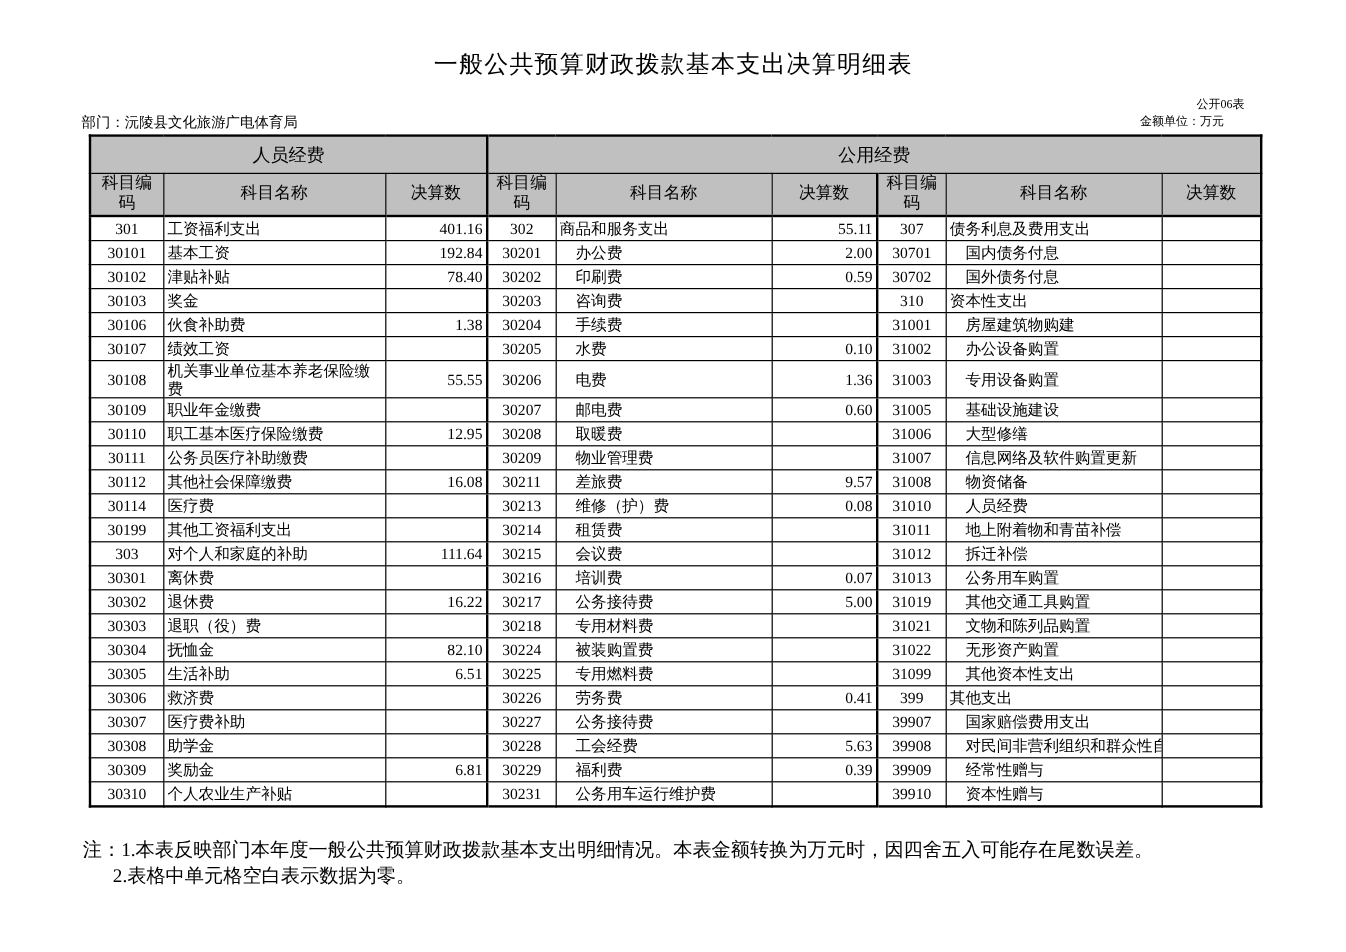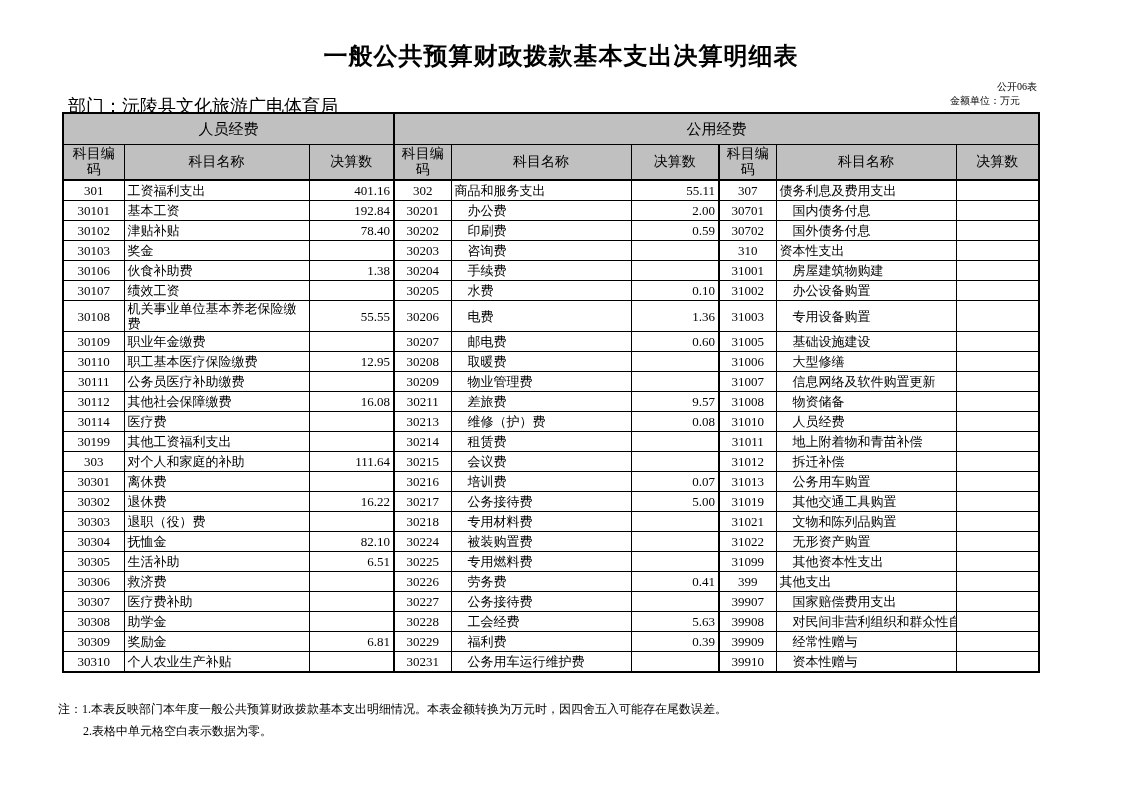--- a/index.html
+++ b/index.html
@@ -3,29 +3,29 @@
 <meta charset="utf-8">
 <style>
   html,body { margin:0; padding:0; }
   .page {
     position:relative; width:1122px; height:793px;
     background:var(--page-bg,#fff); color:var(--ink,#000);
     font-family:"Liberation Serif", serif; overflow:hidden;
   }
   .title {
     position:absolute; top:40px; left:0; width:100%;
-    text-align:center; font-size:24px; font-weight:bold;
+    text-align:center; font-size:20px; font-weight:normal;
     font-family:"Liberation Sans", sans-serif; letter-spacing:1px;
   }
   .form-no { position:absolute; top:80px; right:85px; font-size:10px; }
-  .dept    { position:absolute; top:94px; left:68px;  font-size:18px; }
+  .dept    { position:absolute; top:94px; left:68px;  font-size:12px; }
   .unit    { position:absolute; top:94px; right:102px; font-size:10px; }
 
   table.main {
-    position:absolute; left:62px; top:112px; width:976px;
+    position:absolute; left:74px; top:112px; width:976px;
     border-collapse:collapse; table-layout:fixed;
     border:2px solid var(--ink,#000); font-size:13px;
   }
   col.c1{width:61px}  col.c2{width:185px} col.c3{width:85px}
   col.c4{width:57px}  col.c5{width:180px} col.c6{width:88px}
   col.c7{width:57px}  col.c8{width:180px} col.c9{width:83px}
 
   th, td {
     border:1px solid var(--ink,#000);
     padding:0 3px; overflow:hidden; vertical-align:middle;
@@ -36,21 +36,21 @@
   }
   tr.group-row th { height:30px; font-size:15px; }
   tr.colhead-row th { height:34px; font-size:14px; line-height:16px; border-bottom-width:2px; }
   tbody td { height:19px; line-height:15px; }
   td.code { text-align:center; }
   td.name { text-align:left; white-space:pre-wrap; word-break:break-all; }
   td.val  { text-align:right; }
   td.clip { white-space:nowrap; word-break:normal; }
   .gb { border-left-width:2px; }
 
-  .notes { position:absolute; left:58px; top:698px; font-size:12px; line-height:22px; }
+  .notes { position:absolute; left:69px; top:698px; font-size:16px; line-height:22px; }
   .note2 { padding-left:25px; }
 </style>
 </head>
 <body>
 
 <div class="page">
 
   <div class="title">一般公共预算财政拨款基本支出决算明细表</div>
   <div class="form-no">公开06表</div>
   <div class="dept">部门：沅陵县文化旅游广电体育局</div>

